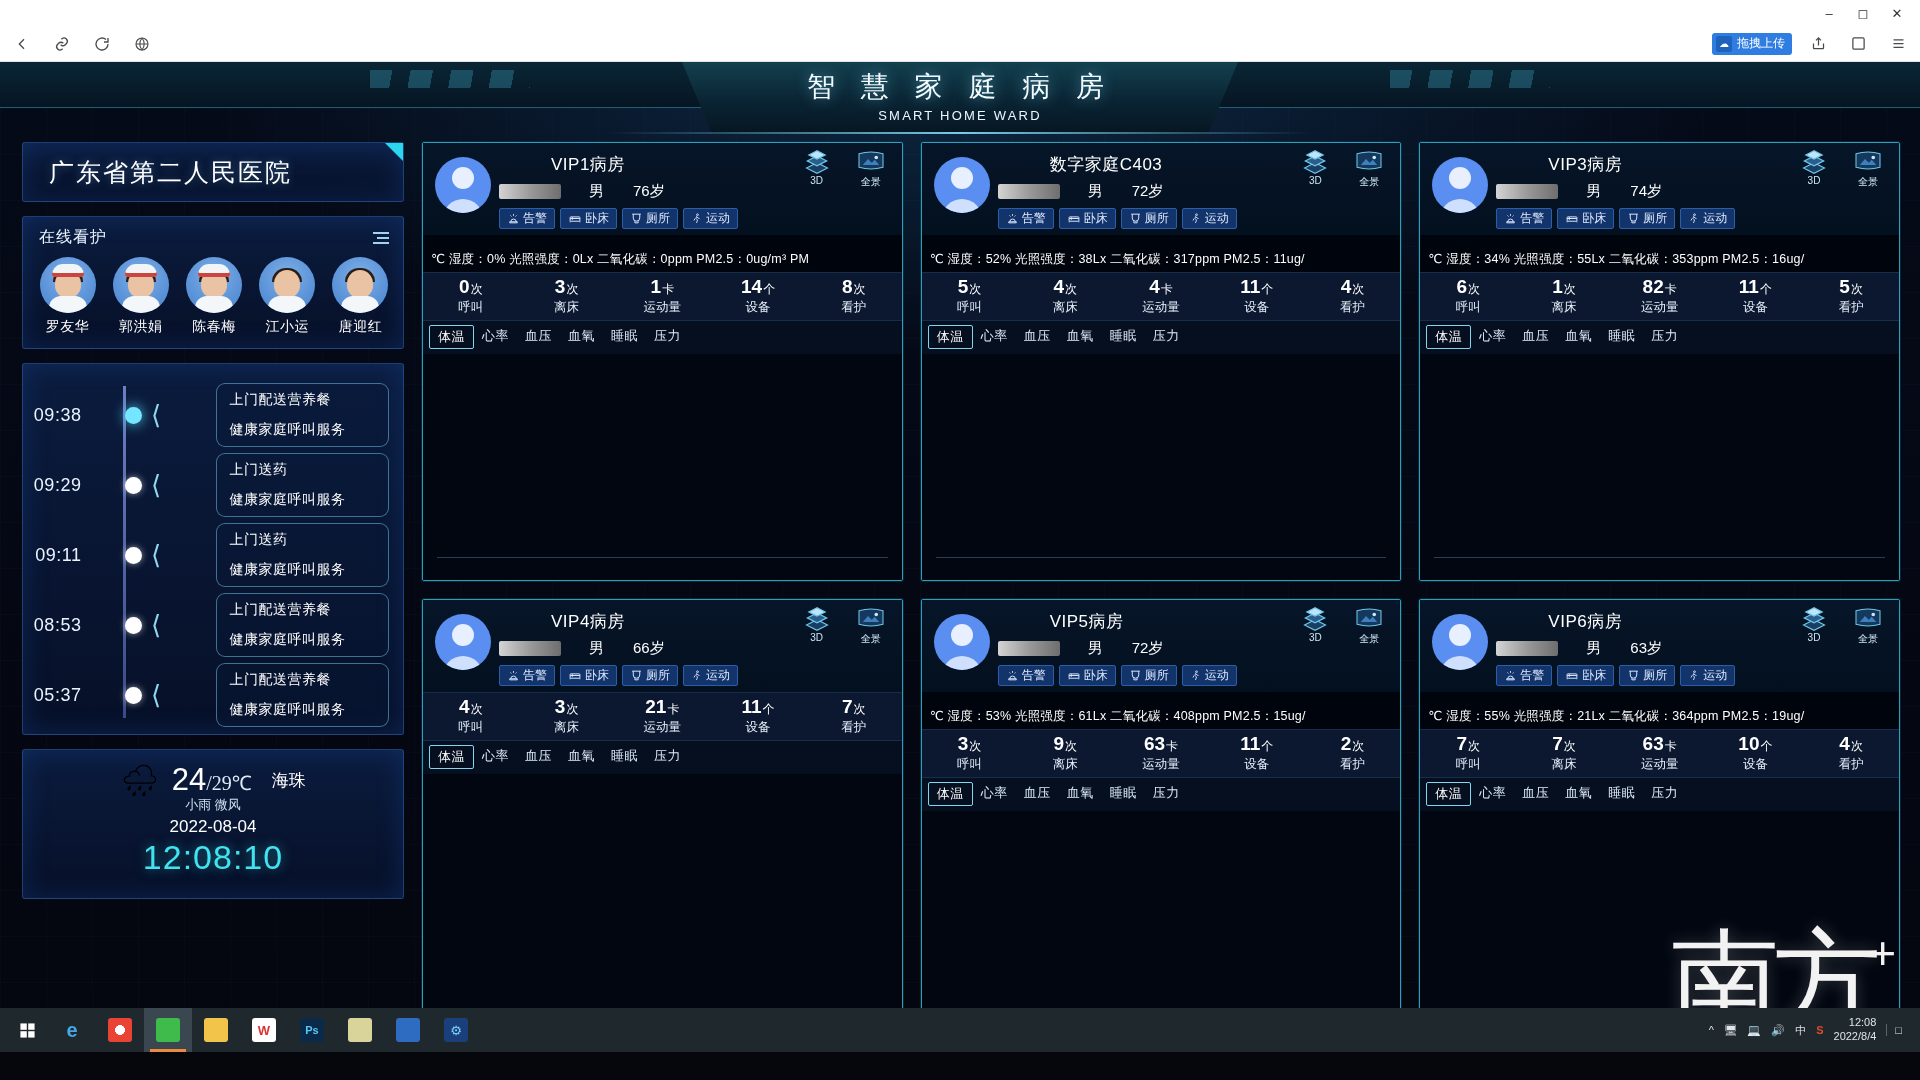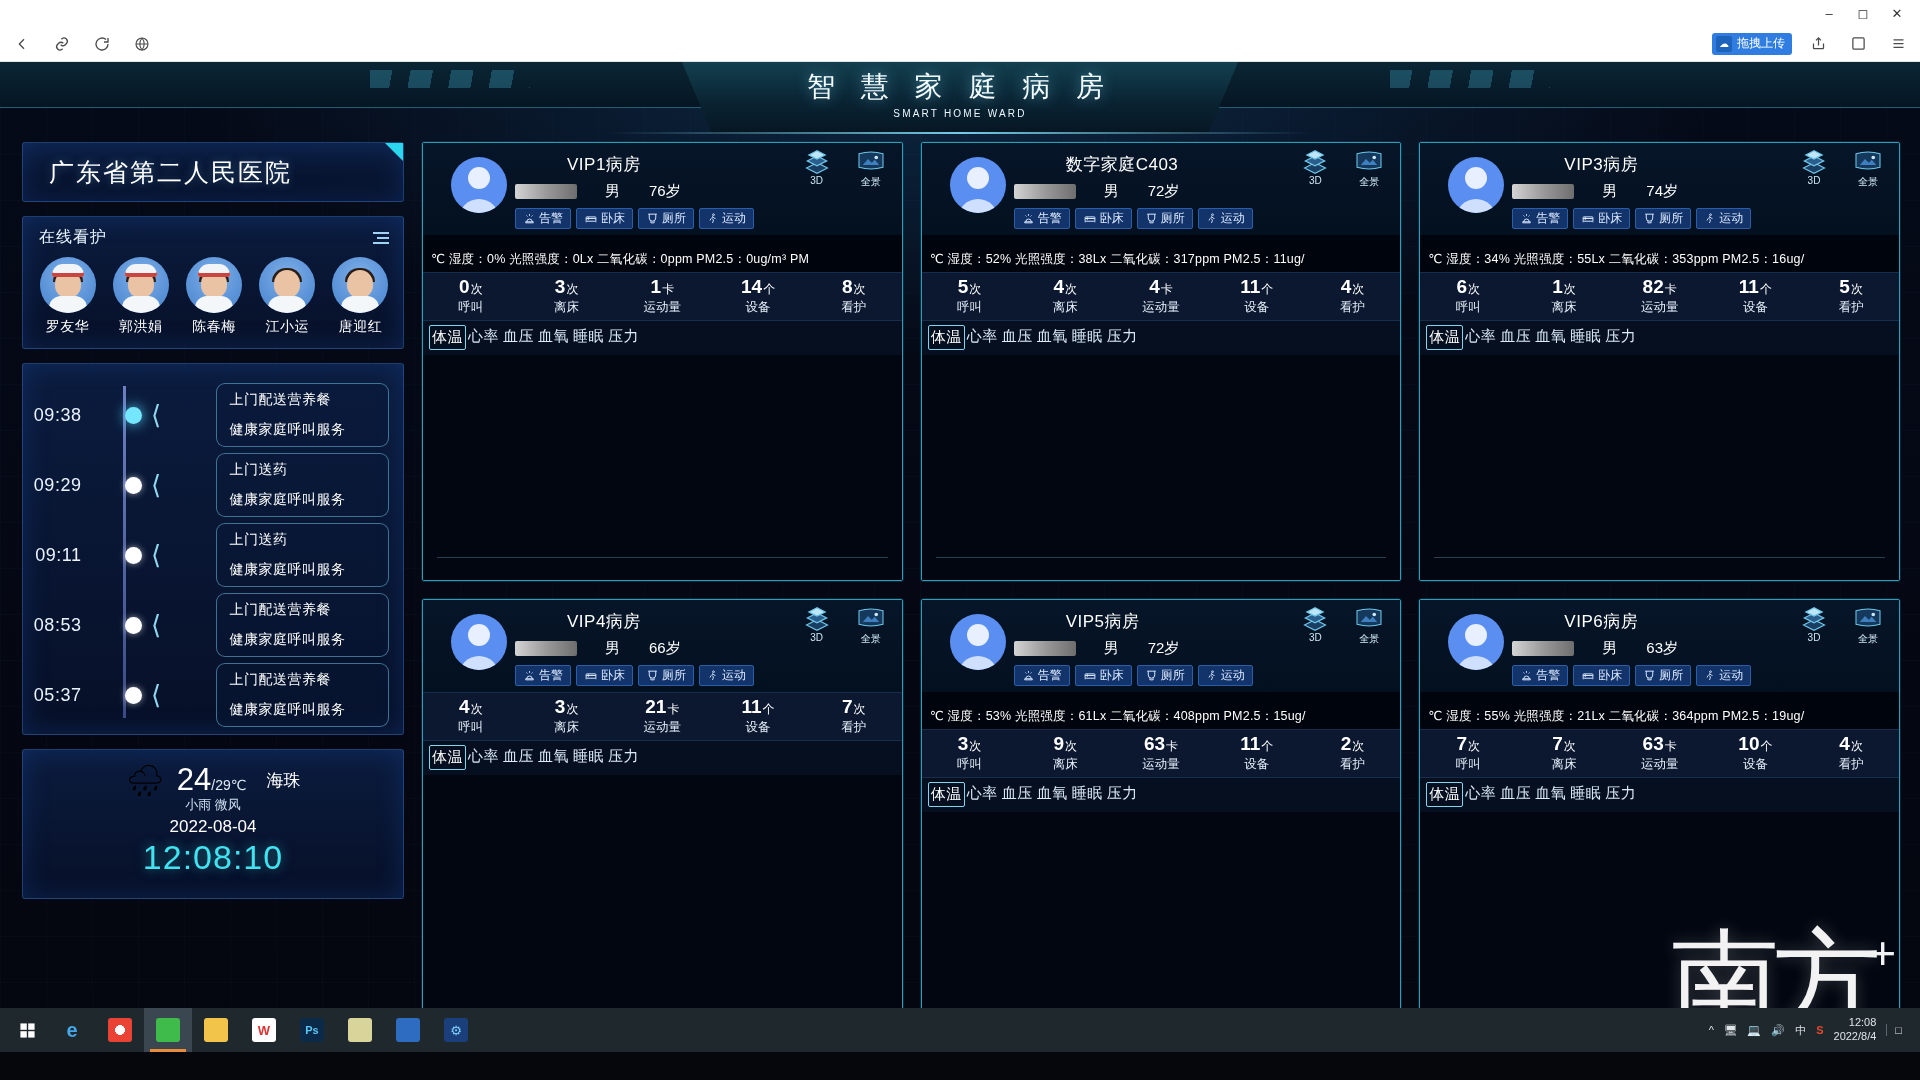--- a/index.html
+++ b/index.html
@@ -65,21 +65,21 @@
 
   .hdr-center {
     position:absolute; left:50%; transform:translateX(-50%); top:0;
     width: 640px; height: 72px; text-align:center;
     background: linear-gradient(180deg, #13404f 0%, #0a2433 55%, #061622 100%);
     clip-path: polygon(42px 0, calc(100% - 42px) 0, calc(100% - 72px) 100%, 72px 100%);
     padding-top: 6px;
   }
   .hdr-center .t1 { font-size:28px; letter-spacing:9px; color:#f3fbff;
       text-shadow: 0 0 14px rgba(120,220,255,.55); font-weight: 400;}
-  .hdr-center .t2 { font-size:10px; letter-spacing:2.2px; color:#ecf7ff; margin-top:2px;}
+  .hdr-center .t2 { font-size:13px; letter-spacing:2.2px; color:#ecf7ff; margin-top:2px;}
   .hdr-underline{ position:absolute; left:50%; transform:translateX(-50%); top:70px;
       width:700px; height:2px;
       background:linear-gradient(90deg,rgba(90,200,235,0),rgba(130,225,255,.9),rgba(90,200,235,0));}
 
   
   .body-wrap { position:absolute; top:80px; left:0; right:0; bottom:0; display:flex; gap:18px; padding: 0 20px 14px 22px;}
   .sidebar { width: 382px; display:flex; flex-direction:column; gap:14px;}
   .content { flex:1; display:flex; flex-direction:column; gap:12px;}
 
   .panel {
@@ -129,37 +129,37 @@
   .tl-card { margin-left:135px; width:238px; border:1px solid rgba(110,190,225,.55); border-radius:9px;
      background: rgba(10,26,58,.35); padding:7px 12px;}
   .tl-card .l1{ font-size:14px; color:#ffffff; letter-spacing:.5px;}
   .tl-card .l2{ font-size:14px; color:#ffffff; letter-spacing:.5px; margin-top:12px;}
 
   
   .weather-panel { flex:0 0 150px; padding: 12px 16px; text-align:center; position:relative;}
   .w-row1{ display:flex; align-items:center; justify-content:center; gap:12px;}
   .w-ico{ font-size:31px; line-height:1;}
   .w-temp{ font-size:31px; color:#fff; font-weight:400;}
-  .w-temp small{ font-size:14px; color:#dfe9f5; }
+  .w-temp small{ font-size:20px; color:#dfe9f5;font-family:Liberation Serif, serif; }
   .w-city{ font-size:17px; color:#fff; margin-left:8px;}
   .w-desc{ font-size:13px; color:#cfe0f0; margin-top:-2px;}
   .w-date{ font-size:17px; color:#fff; margin-top:3px;}
   .w-clock{ font-size:34px; color:#3fe4f0; letter-spacing:1px; margin-top:1px;
       text-shadow:0 0 12px rgba(60,225,240,.5);}
 
   
   .ward-grid { flex:1; display:grid; grid-template-columns: repeat(3, 1fr);
      grid-template-rows: repeat(2, 1fr); gap: 18px; position:relative;}
   .ward {
     position:relative; border:1px solid #2aa0b8; border-radius:2px;
     background: linear-gradient(180deg, #020814 0%, #01060f 100%);
     box-shadow: 0 0 0 1px rgba(20,60,90,.5), inset 0 0 22px rgba(10,70,110,.30);
     overflow:hidden; display:flex; flex-direction:column;
   }
-  .ward-top { display:flex; padding:10px 8px 6px 28px; gap:8px; position:relative;
+  .ward-top { display:flex; padding:10px 8px 6px 12px; gap:8px; position:relative;
      background: linear-gradient(180deg,#061528 0%, #03101f 100%);}
   .ward-av { width:56px;height:56px;border-radius:50%;flex:0 0 56px; margin-top:4px;
      background:#5a8ef0; position:relative; overflow:hidden;}
   .ward-av .h{ position:absolute; top:10px; left:50%; transform:translateX(-50%);
      width:22px;height:22px;border-radius:50%;background:#e8f0ff;}
   .ward-av .b{ position:absolute; bottom:-12px; left:50%; transform:translateX(-50%);
      width:40px;height:26px;border-radius:20px 20px 0 0;background:#cfe0ff;}
   .ward-info{flex:1; min-width:0;}
   .ward-name{ font-size:17px; color:#ffffff; letter-spacing:.5px; margin-left:52px;}
   .ward-meta{ display:flex; align-items:center; gap:0; margin-top:6px;}
@@ -177,21 +177,21 @@
 
   .env-bar{ font-size:12.5px; color:#ffffff; padding:16px 0 4px 8px; white-space:nowrap;
      overflow:hidden; background:#00040c; letter-spacing:.2px;}
   .stat-row{ display:flex; background:#0b1830; border-top:1px solid rgba(70,130,190,.2);
      border-bottom:1px solid rgba(70,130,190,.2); padding:3px 0 4px;}
   .stat{ flex:1; text-align:center;}
   .stat .v{ font-size:19px; color:#ffffff; font-weight:700;}
   .stat .v small{ font-size:12px; font-weight:400; margin-left:1px;}
   .stat .k{ font-size:12.5px; color:#e7f1fb; margin-top:1px;}
   .vital-tabs{ display:flex; gap:0; padding:4px 6px 5px; background:#060f1f;}
-  .vtab{ font-size:15px; color:#dbe9f8; padding:2px 2px; cursor:pointer; letter-spacing:.5px;}
+  .vtab{ font-size:13px; color:#dbe9f8; padding:2px 8px; cursor:pointer; letter-spacing:.5px;}
   .vtab.on{ border:1px solid #7fd6ef; color:#ffffff; border-radius:2px;}
   .chart-area{ flex:1; position:relative; background:#010610;}
   .chart-area .baseline{ position:absolute; left:14px; right:14px; bottom:22px; height:1px;
      background: rgba(120,170,210,.35);}
 
   .logo-nf{ position:absolute; right:24px; bottom:18px; pointer-events:none; opacity:.95;}
   .logo-nf .zh{ font-family:"DejaVu Serif", serif; font-size:108px; color:#fff; line-height:1;
      letter-spacing:-6px; text-shadow:0 0 16px rgba(255,255,255,.25);}
   .logo-nf .plus{ font-size:46px; color:#fff; vertical-align:top; margin-left:-6px;}
 

